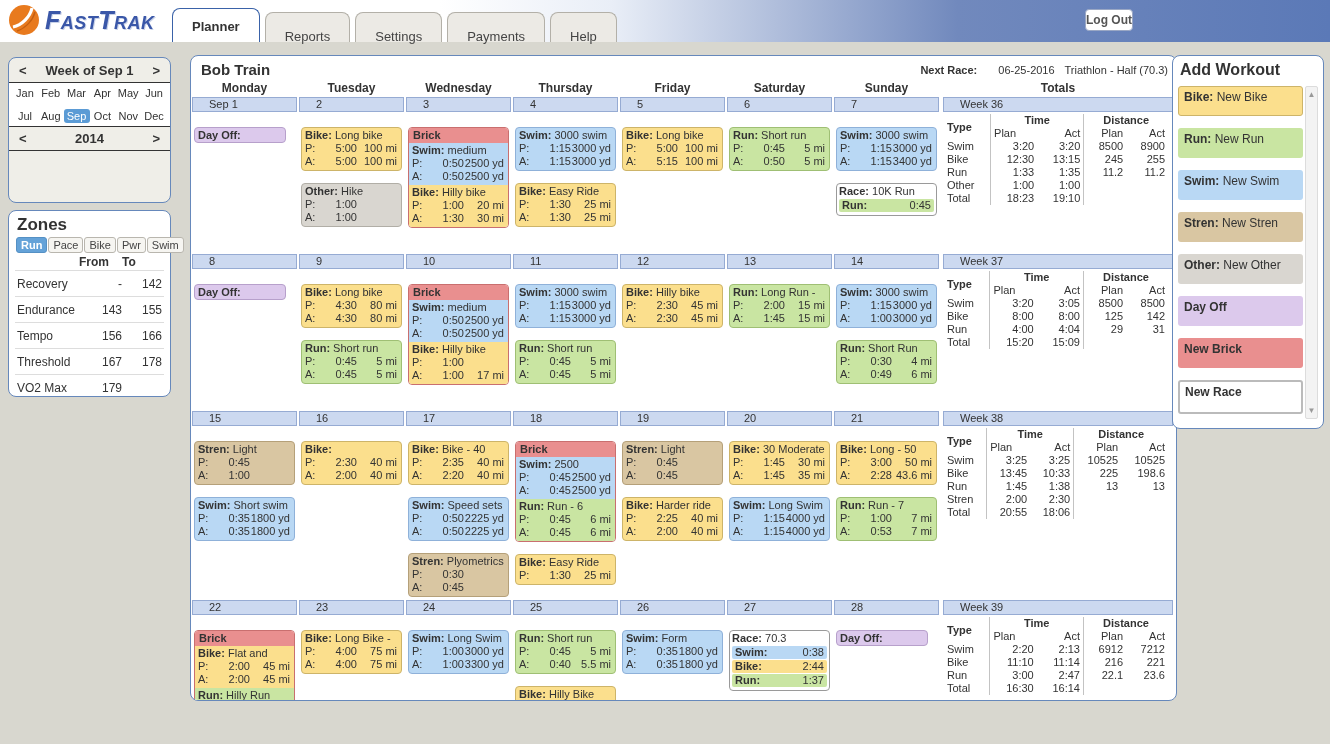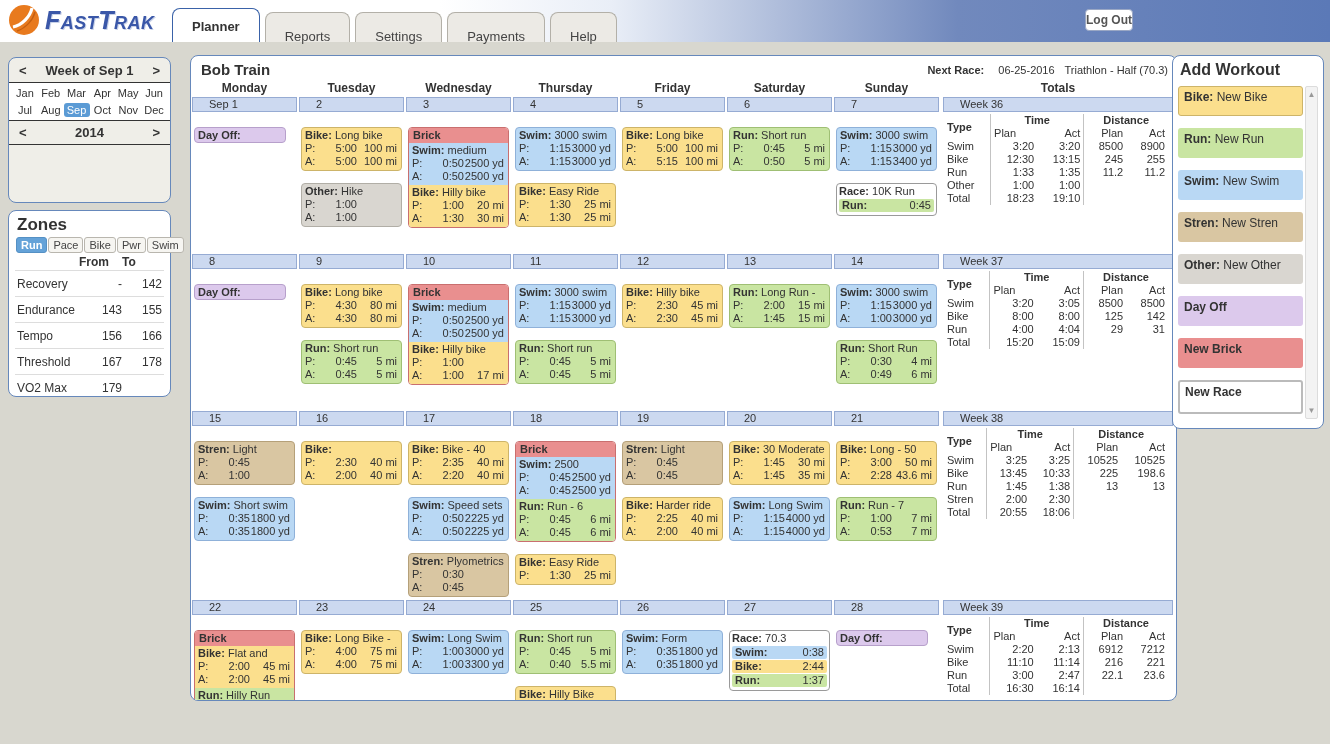--- a/index.html
+++ b/index.html
@@ -21,21 +21,21 @@
   font-weight:bold;color:#555;font-size:12px;padding:3px 0;font-family:"Liberation Sans",sans-serif;cursor:pointer}
 
 
 .panel{position:absolute;background:#fff;border:1px solid #6688bb;border-radius:8px}
 
 
 #weeknav{left:8px;top:57px;width:163px;height:146px;background:#efeee8;overflow:hidden}
 .wn-top{display:flex;justify-content:space-between;align-items:center;padding:5px 10px 4px;font-weight:bold;font-size:13px}
 .chev{font-weight:bold;color:#333;cursor:pointer;font-size:13px}
 .months{background:#fff;border-top:1px solid #333;border-bottom:1px solid #333;padding:3px 3px;display:grid;
-  grid-template-columns:repeat(6,1fr);row-gap:3px;font-size:11px;text-align:center}
+  grid-template-columns:repeat(6,1fr);row-gap:9px;font-size:11px;text-align:center}
 .month{padding:1px 0;cursor:pointer;color:#333}
 .month.sel{background:#5b9bd5;color:#fff;border-radius:3px}
 .yearrow{display:flex;justify-content:space-between;align-items:center;padding:4px 10px;font-weight:bold;font-size:13px;border-bottom:1px solid #333}
 .btnrow{display:flex;justify-content:space-around;padding:8px 6px}
 .graybtn{background:linear-gradient(#fefefe,#e4e4e4);border:1px solid #aaa;border-radius:5px;font-weight:bold;color:#555;
   font-size:12px;padding:5px 13px;font-family:"Liberation Sans",sans-serif;cursor:pointer}
 
 
 #zones{left:8px;top:210px;width:163px;height:187px;padding:3px 6px}
 .z-title{font-size:17px;font-weight:bold;margin:1px 0 2px 2px}
@@ -45,21 +45,21 @@
 .z-head{display:grid;grid-template-columns:62px 1fr 40px;font-weight:bold;font-size:12px;padding:2px 2px 1px}
 .z-head span{}
 .z-row{display:grid;grid-template-columns:62px 1fr 40px;font-size:12px;padding:6px 2px 5px;border-top:1px solid #ddd}
 .z-row .z-from,.z-row .z-to{text-align:right}
 
 
 #main{left:190px;top:55px;width:987px;height:646px;overflow:hidden}
 .m-head{display:flex;justify-content:space-between;align-items:flex-start;padding:5px 8px 1px 10px;height:24px}
 .athlete{font-size:15px;font-weight:bold}
 .nextrace{font-size:11px;padding-top:3px}
-.nextrace b{margin-right:11px}
+.nextrace b{margin-right:18px}
 .nextrace .nr-date{margin-right:7px}
 .dow{display:grid;grid-template-columns:repeat(7,107px) 236px;font-size:12px;font-weight:bold;text-align:center;padding:1px 0 2px}
 #weeks .week{display:grid;grid-template-columns:repeat(7,107px) 236px;min-height:157px;align-items:start}
 #weeks .week:last-child{min-height:165px}
 .day-strip{height:15px;line-height:13px;background:#ccd9f0;border:1px solid #96abd3;margin:0 1px;padding:0 2px 0 16px;font-size:11px;color:#333}
 .cards{padding:3px 1px 0}
 .card{border-radius:4px;margin:12px 2px 3px;font-size:11px;line-height:13px;padding:1px 3px 2px;border:1px solid #999}
 .wtitle{white-space:nowrap;overflow:hidden}
 .wrow{display:flex}
 .rl{width:15px}

